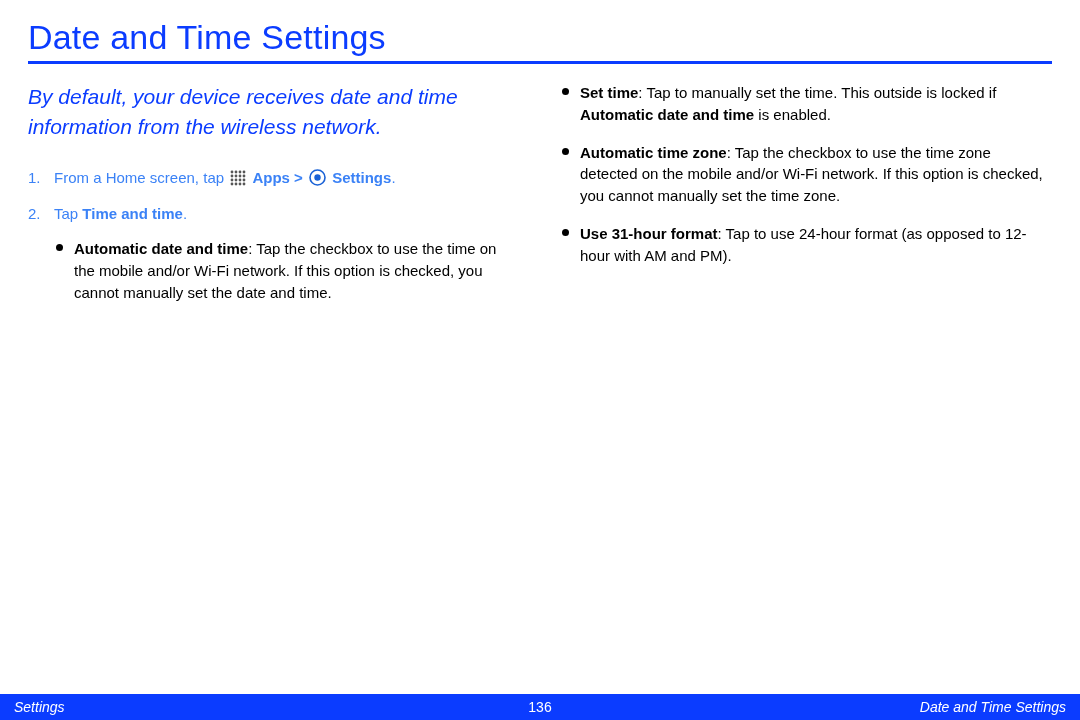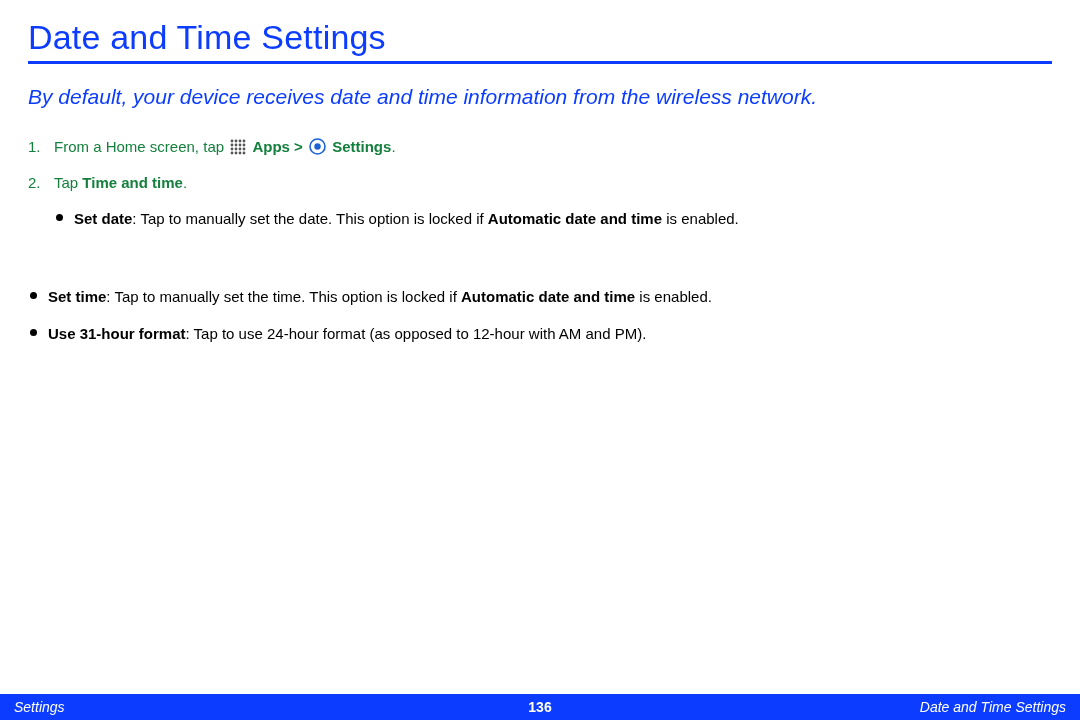--- a/index.html
+++ b/index.html
@@ -19,40 +19,39 @@
     font-size: 34px;
     font-weight: 400;
     padding-bottom: 4px;
     border-bottom: 3px solid #0b3cff;
     margin-bottom: 18px;
     letter-spacing: 0.2px;
   }
   .columns {
     display: flex;
     gap: 40px;
-    flex-direction: column;
   }
   .col {
     flex: 1;
     min-width: 0;
   }
   .intro {
     color: #0b3cff;
     font-style: italic;
     font-size: 21px;
     line-height: 1.45;
     margin-bottom: 24px;
     font-weight: 400;
   }
   .steps {
     list-style: none;
     counter-reset: step;
     font-size: 15px;
     line-height: 1.45;
-    color: #15803d;
+    color: #3b82f6;
   }
   .steps > li {
     counter-increment: step;
     position: relative;
     padding-left: 26px;
     margin-bottom: 14px;
   }
   .steps > li::before {
     content: counter(step) ".";
     position: absolute;
@@ -96,21 +95,21 @@
     height: 26px;
     background: #0b3cff;
     color: #fff;
     font-style: italic;
     font-size: 14px;
     display: flex;
     align-items: center;
     padding: 0 14px;
   }
   .footer .f-left { flex: 1; text-align: left; }
-  .footer .f-center { flex: 0; text-align: right; font-style: normal; font-weight: bold;}
+  .footer .f-center { flex: 0; text-align: right; font-style: normal;}
   .footer .f-right { flex: 1; text-align: right; }
 </style>
 </head>
 <body>
 
 <div class="page">
   <h1 class="title">Date and Time Settings</h1>
 
   <div class="columns">
     <div class="col col-left">
@@ -145,30 +144,33 @@
               </svg></span>
           <b>Settings</b><span>.</span>
         </li>
         <li>
           <span>Tap </span><b>Time and time</b><span>.</span>
         </li>
       </ol>
 
       <ul class="bullets">
         <li>
-          <b>Set date</b><span>: Tap to manually set the date. This option is locked if </span><b>Automatic date and time</b><span> is enabled.</span>
+          <b>Automatic date and time</b><span>: Tap the checkbox to use the time on the mobile and/or Wi-Fi network. If this option is checked, you cannot manually set the date and time.</span>
         </li>
       </ul>
 
     </div>
 
     <div class="col col-right">
       <ul class="bullets">
         <li>
-          <b>Set time</b><span>: Tap to manually set the time. This option is locked if </span><b>Automatic date and time</b><span> is enabled.</span>
+          <b>Set time</b><span>: Tap to manually set the time. This outside is locked if </span><b>Automatic date and time</b><span> is enabled.</span>
+        </li>
+        <li>
+          <b>Automatic time zone</b><span>: Tap the checkbox to use the time zone detected on the mobile and/or Wi-Fi network. If this option is checked, you cannot manually set the time zone.</span>
         </li>
         <li>
           <b>Use 31-hour format</b><span>: Tap to use 24-hour format (as opposed to 12-hour with AM and PM).</span>
         </li>
       </ul>
     </div>
   </div>
 </div>
 
 <div class="footer">

